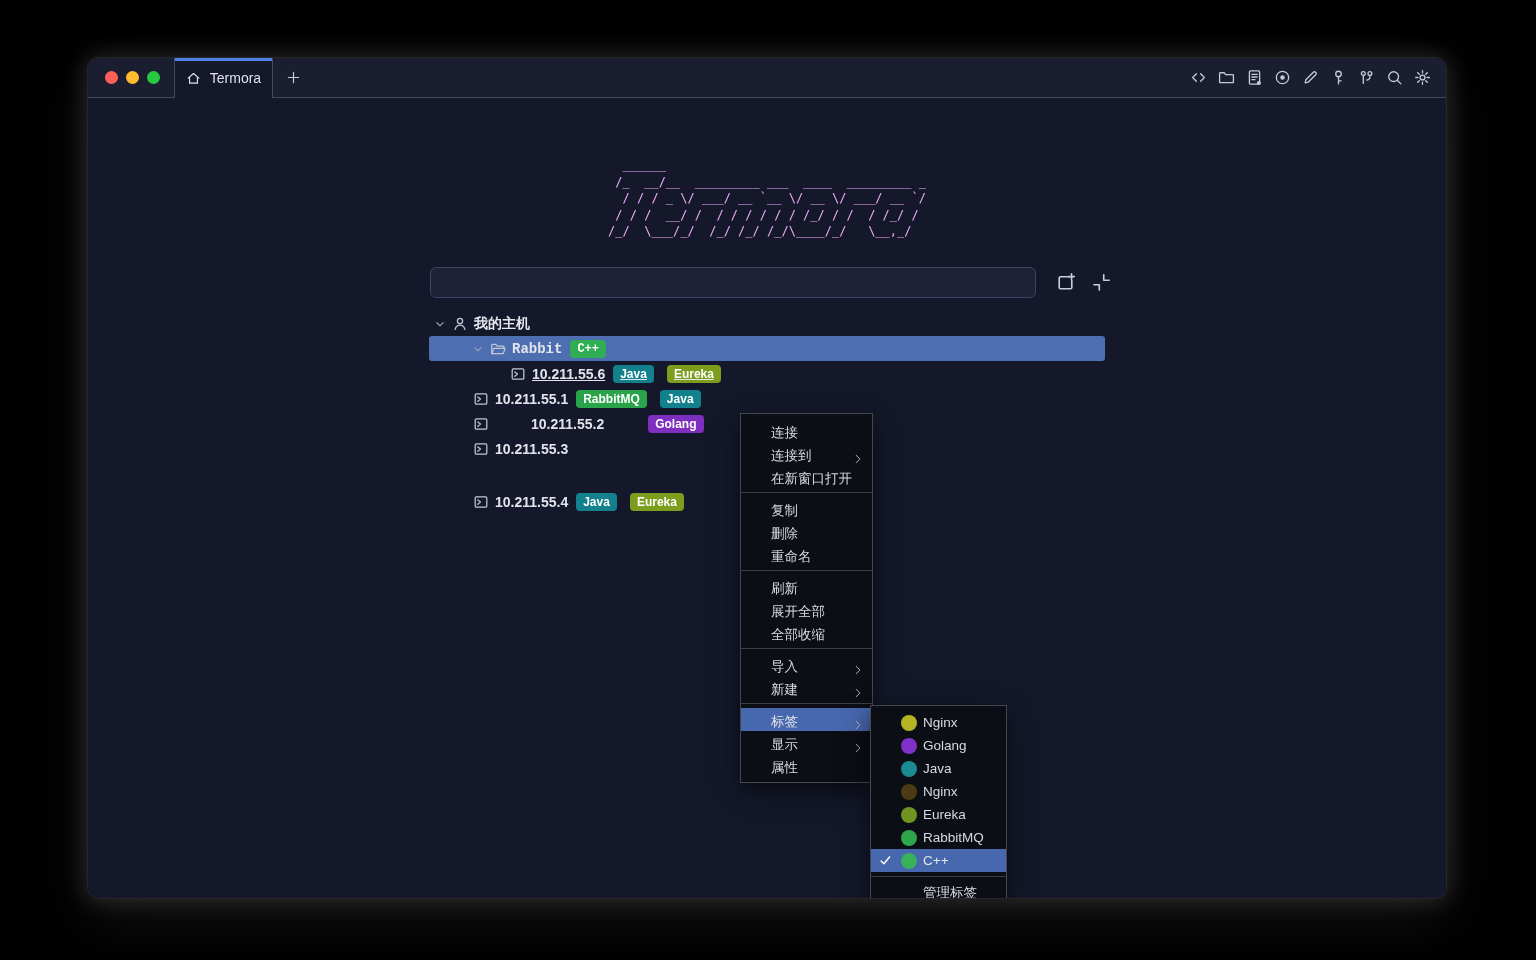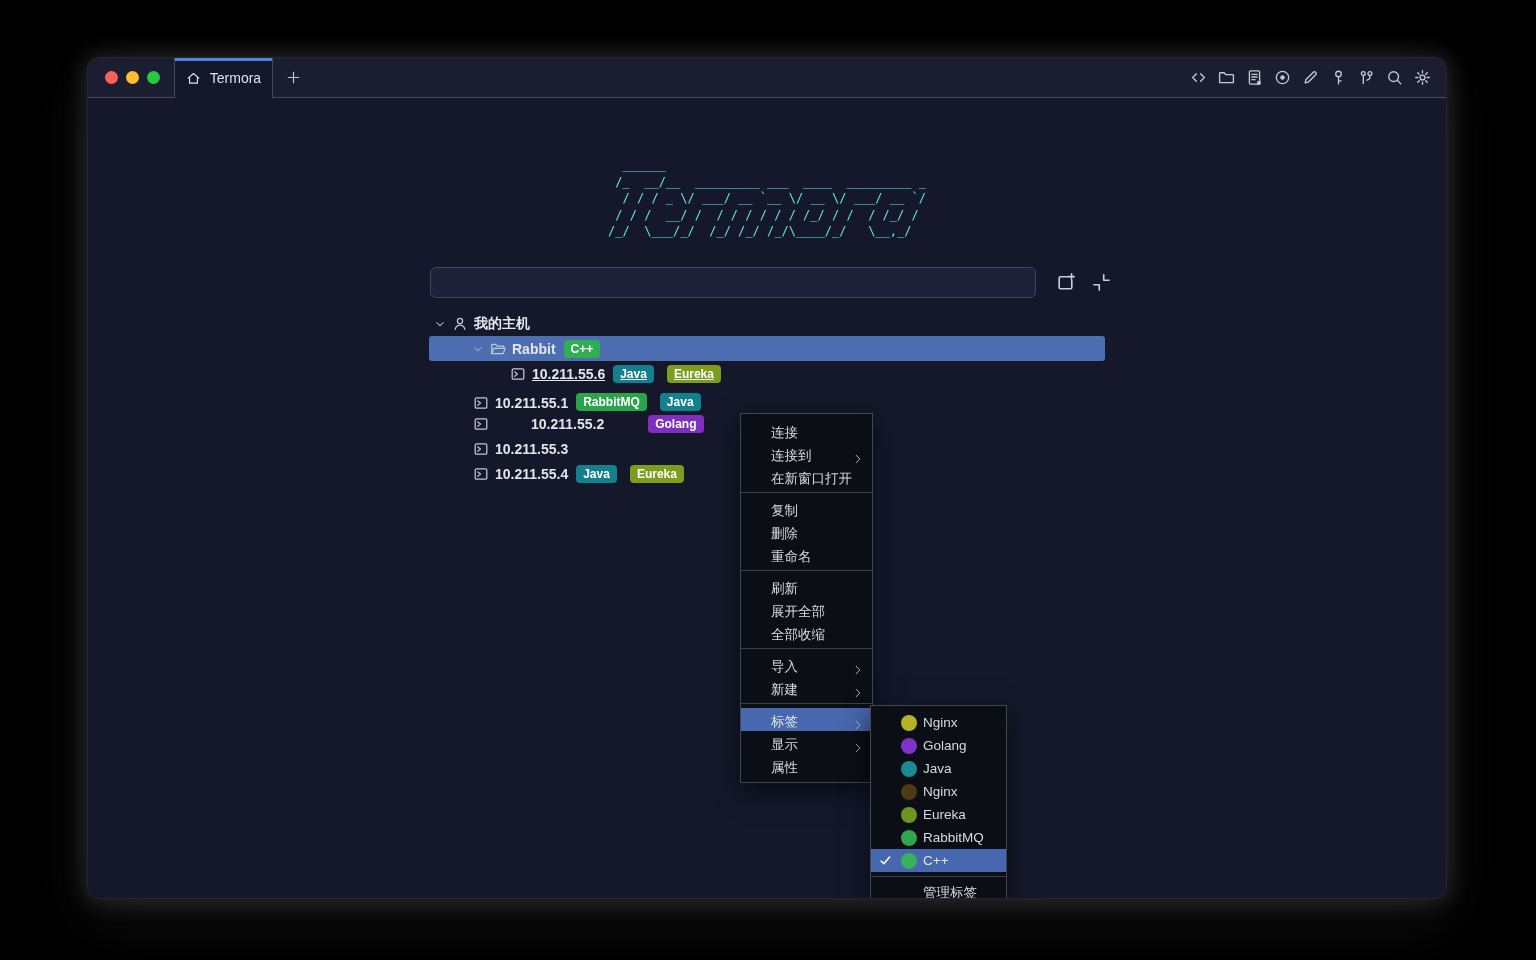--- a/index.html
+++ b/index.html
@@ -25,33 +25,33 @@
   .tb-icons { display:flex; align-items:center; gap:11px; padding-right:15px; color:#c5c9d4; }
   .icon { display:inline-flex; align-items:center; justify-content:center; }
   .icon svg { width:17px; height:17px; stroke:currentColor; fill:none;
     stroke-width:1.25; stroke-linecap:round; stroke-linejoin:round; }
   .tab .icon svg, .tab-plus .icon svg { width:15px; height:15px; }
 
   
   .content { position:relative; height:799px; background:var(--window-bg); }
   .ascii { position:absolute; top:59px; left:50%; transform:translateX(-50%);
     font-family:"DejaVu Sans Mono", monospace; font-size:12px; line-height:16.5px;
-    color:#5eead4; white-space:pre; }
+    color:#f0abfc; white-space:pre; }
   .search-row { position:absolute; top:169px; left:342px; display:flex; align-items:center; }
   .search-input { width:606px; height:31px; background:#1e2238; border:1px solid #3d4360;
     border-radius:6px; color:#dfe2ea; font-size:14px; padding:0 10px; outline:none; }
   .search-btn { margin-left:19px; color:#c9cdd8; cursor:default; }
   .search-btn svg { width:21px; height:21px; }
   .search-btn + .search-btn { margin-left:15px; }
 
   
   .tree { position:absolute; top:213px; left:341px; width:676px; }
   .tree-row { height:25px; display:flex; align-items:center; border-radius:3px;
     color:#e2e5ec; font-size:14px; font-weight:600; }
-  .tree-row.selected { background:var(--selection); }
+  .tree-row.selected { background:var(--selection);font-family:Liberation Mono, monospace; }
   .tree-row .chev { color:#9ba1af; margin-right:5px; }
   .tree-row .chev svg { width:14px; height:14px; }
   .tree-row .node-icon { color:#c2c7d2; margin-right:6px; }
   .tree-row .node-icon svg { width:16px; height:16px; }
   .badge { height:18px; line-height:18px; border-radius:4px; padding:0 7px; margin-left:8px;
     color:#fff; font-size:12px; font-weight:600; }
   .badge + .badge { margin-left:13px; }
 
   
   .menu { position:absolute; background:#0c0e15; border:1px solid #43474f;
@@ -210,21 +210,21 @@
           <span class="icon node-icon">
             <svg viewBox="0 0 16 16">
               <rect x="2.2" y="2.8" width="11.6" height="10.4" rx="1.3"></rect>
               <path d="M4.8 5.9l2.7 2.2-2.7 2.2"></path>
             </svg>
           </span>
           <span>10.211.55.6</span>
           <span class="badge" style="background: rgb(18, 129, 141);">Java</span>
           <span class="badge" style="background: rgb(125, 157, 29);">Eureka</span>
         </div>
-        <div class="tree-row" style="padding-left: 44px; align-items: flex-end;">
+        <div class="tree-row" style="padding-left: 44px;">
           <span class="icon node-icon">
             <svg viewBox="0 0 16 16">
               <rect x="2.2" y="2.8" width="11.6" height="10.4" rx="1.3"></rect>
               <path d="M4.8 5.9l2.7 2.2-2.7 2.2"></path>
             </svg>
           </span>
           <span>10.211.55.1</span>
           <span class="badge" style="background: rgb(42, 164, 74);">RabbitMQ</span>
           <span class="badge" style="background: rgb(18, 129, 141);">Java</span>
         </div>
@@ -240,21 +240,21 @@
         </div>
         <div class="tree-row" style="padding-left: 44px;">
           <span class="icon node-icon">
             <svg viewBox="0 0 16 16">
               <rect x="2.2" y="2.8" width="11.6" height="10.4" rx="1.3"></rect>
               <path d="M4.8 5.9l2.7 2.2-2.7 2.2"></path>
             </svg>
           </span>
           <span>10.211.55.3</span>
         </div>
-        <div class="tree-row" style="padding-left: 44px;">
+        <div class="tree-row" style="padding-left: 44px; margin-top: 28px;">
           <span class="icon node-icon">
             <svg viewBox="0 0 16 16">
               <rect x="2.2" y="2.8" width="11.6" height="10.4" rx="1.3"></rect>
               <path d="M4.8 5.9l2.7 2.2-2.7 2.2"></path>
             </svg>
           </span>
           <span>10.211.55.4</span>
           <span class="badge" style="background: rgb(18, 129, 141);">Java</span>
           <span class="badge" style="background: rgb(125, 157, 29);">Eureka</span>
         </div>

